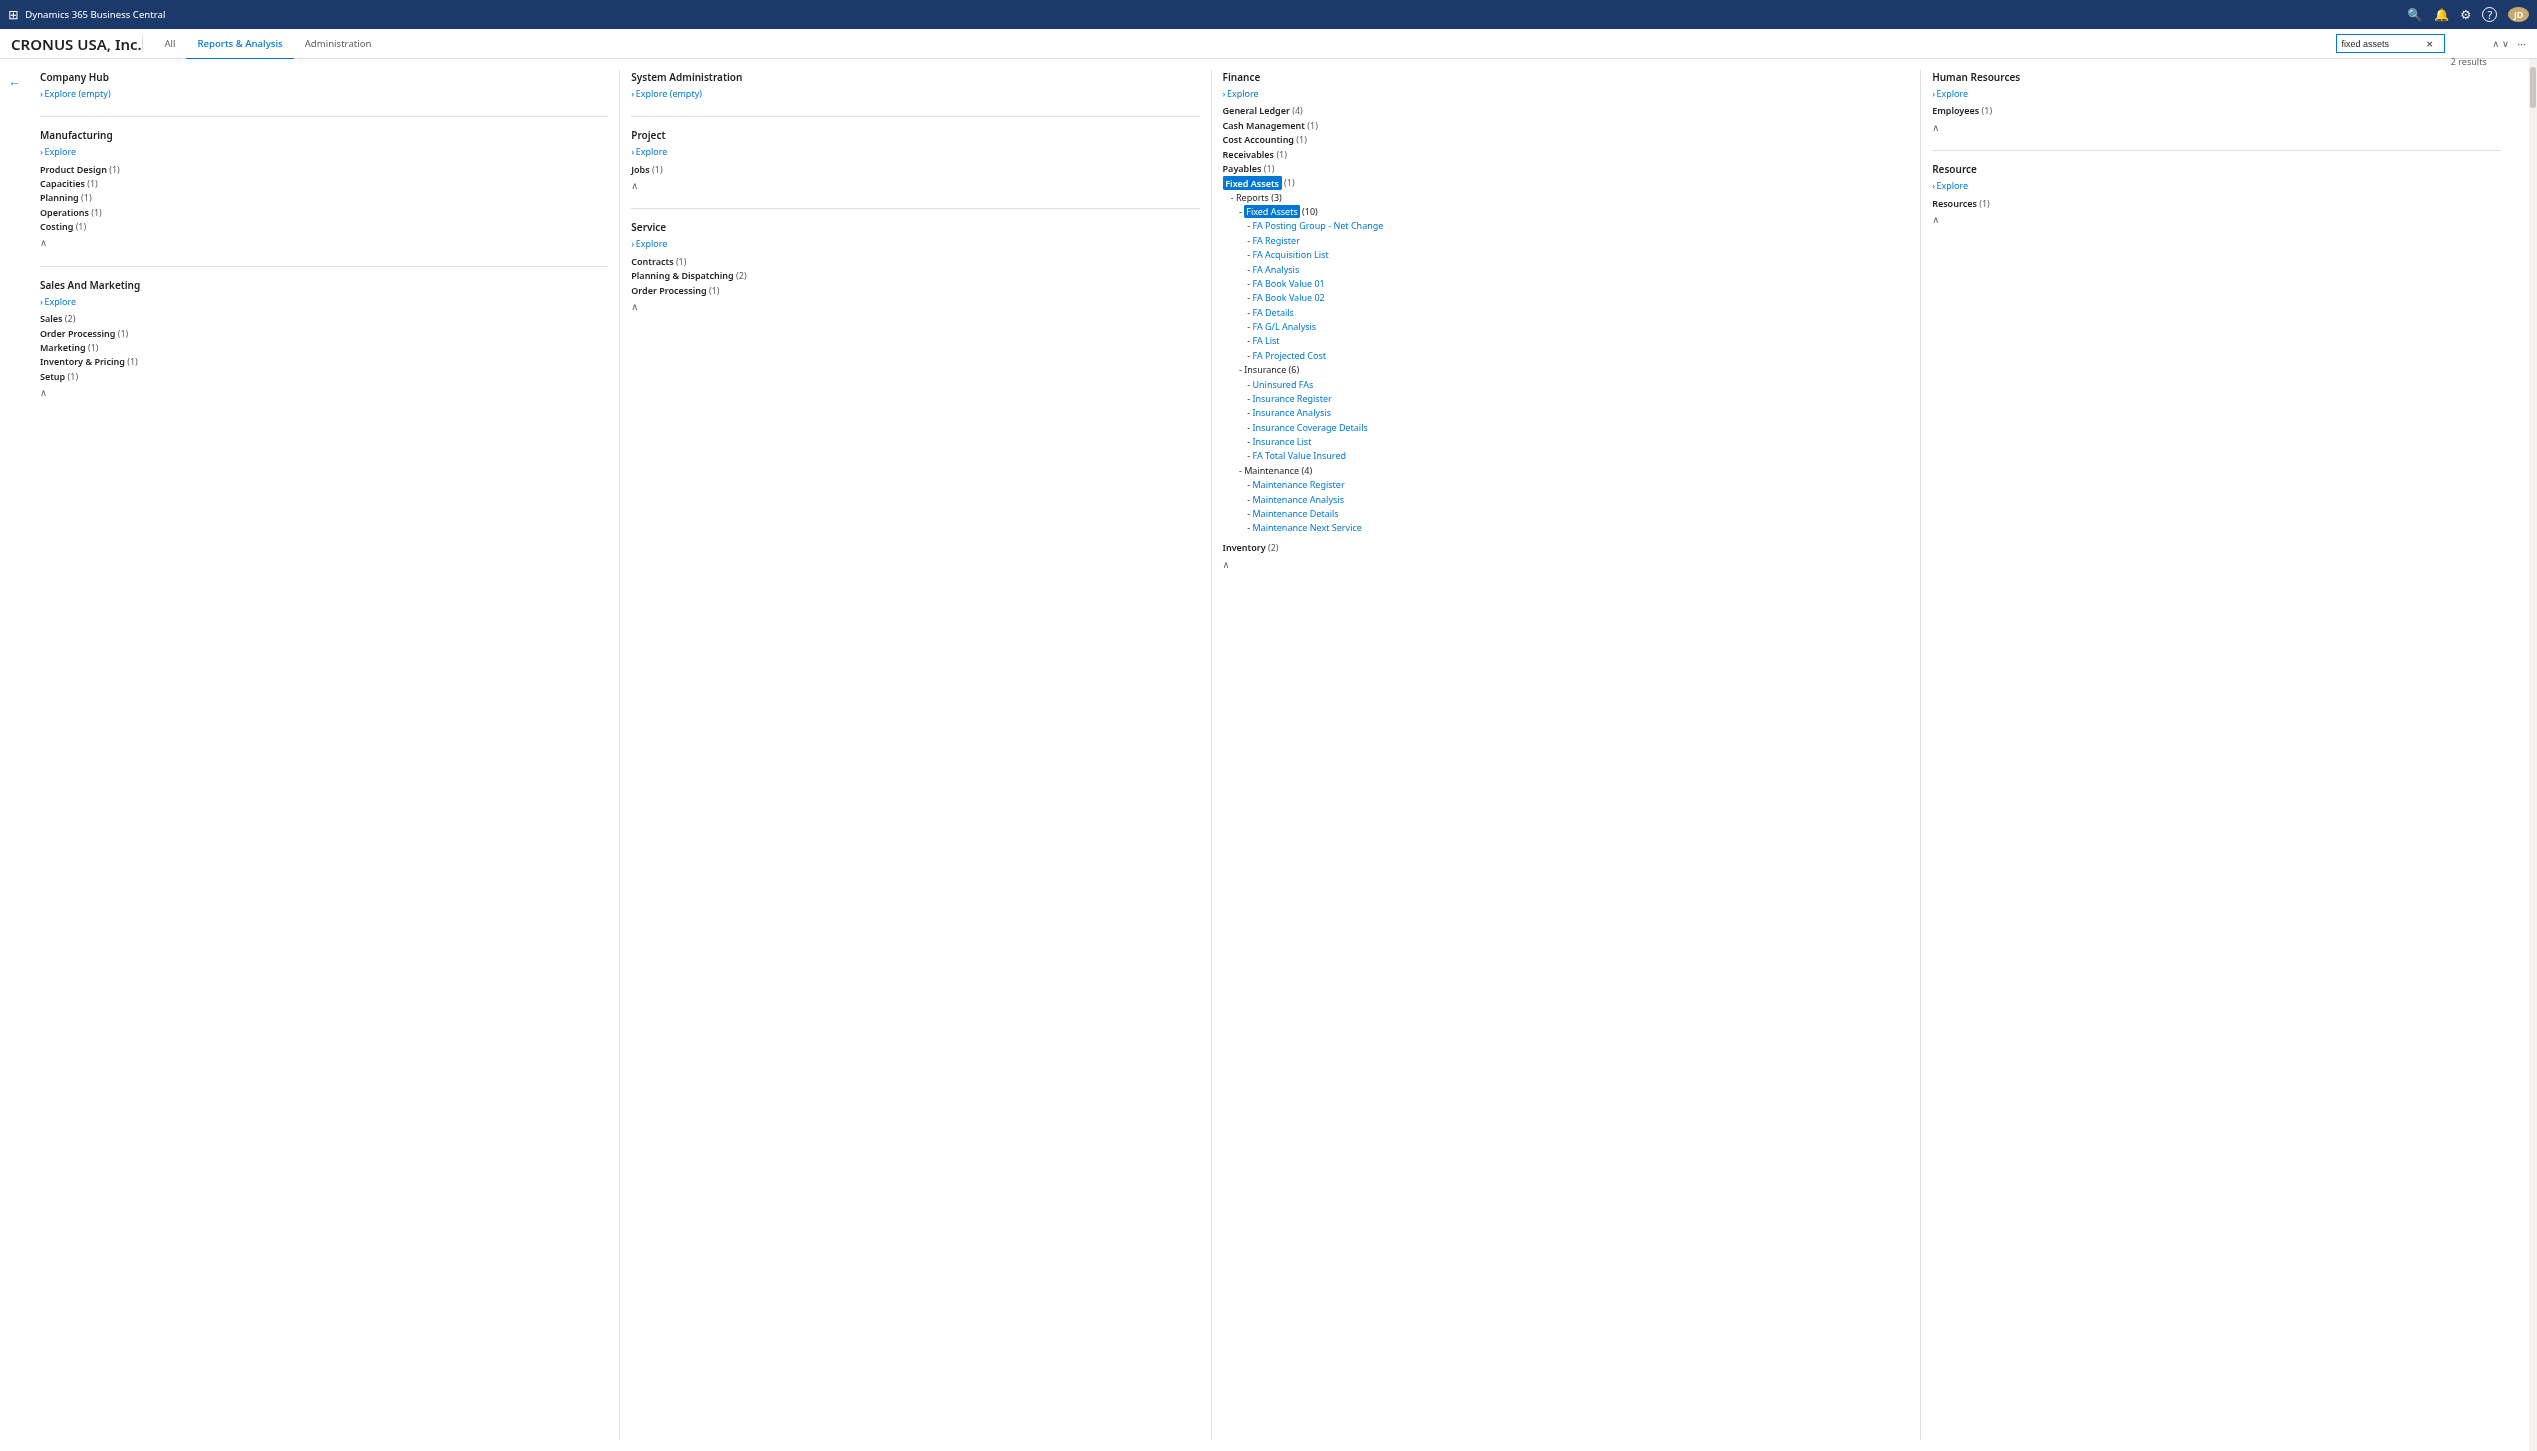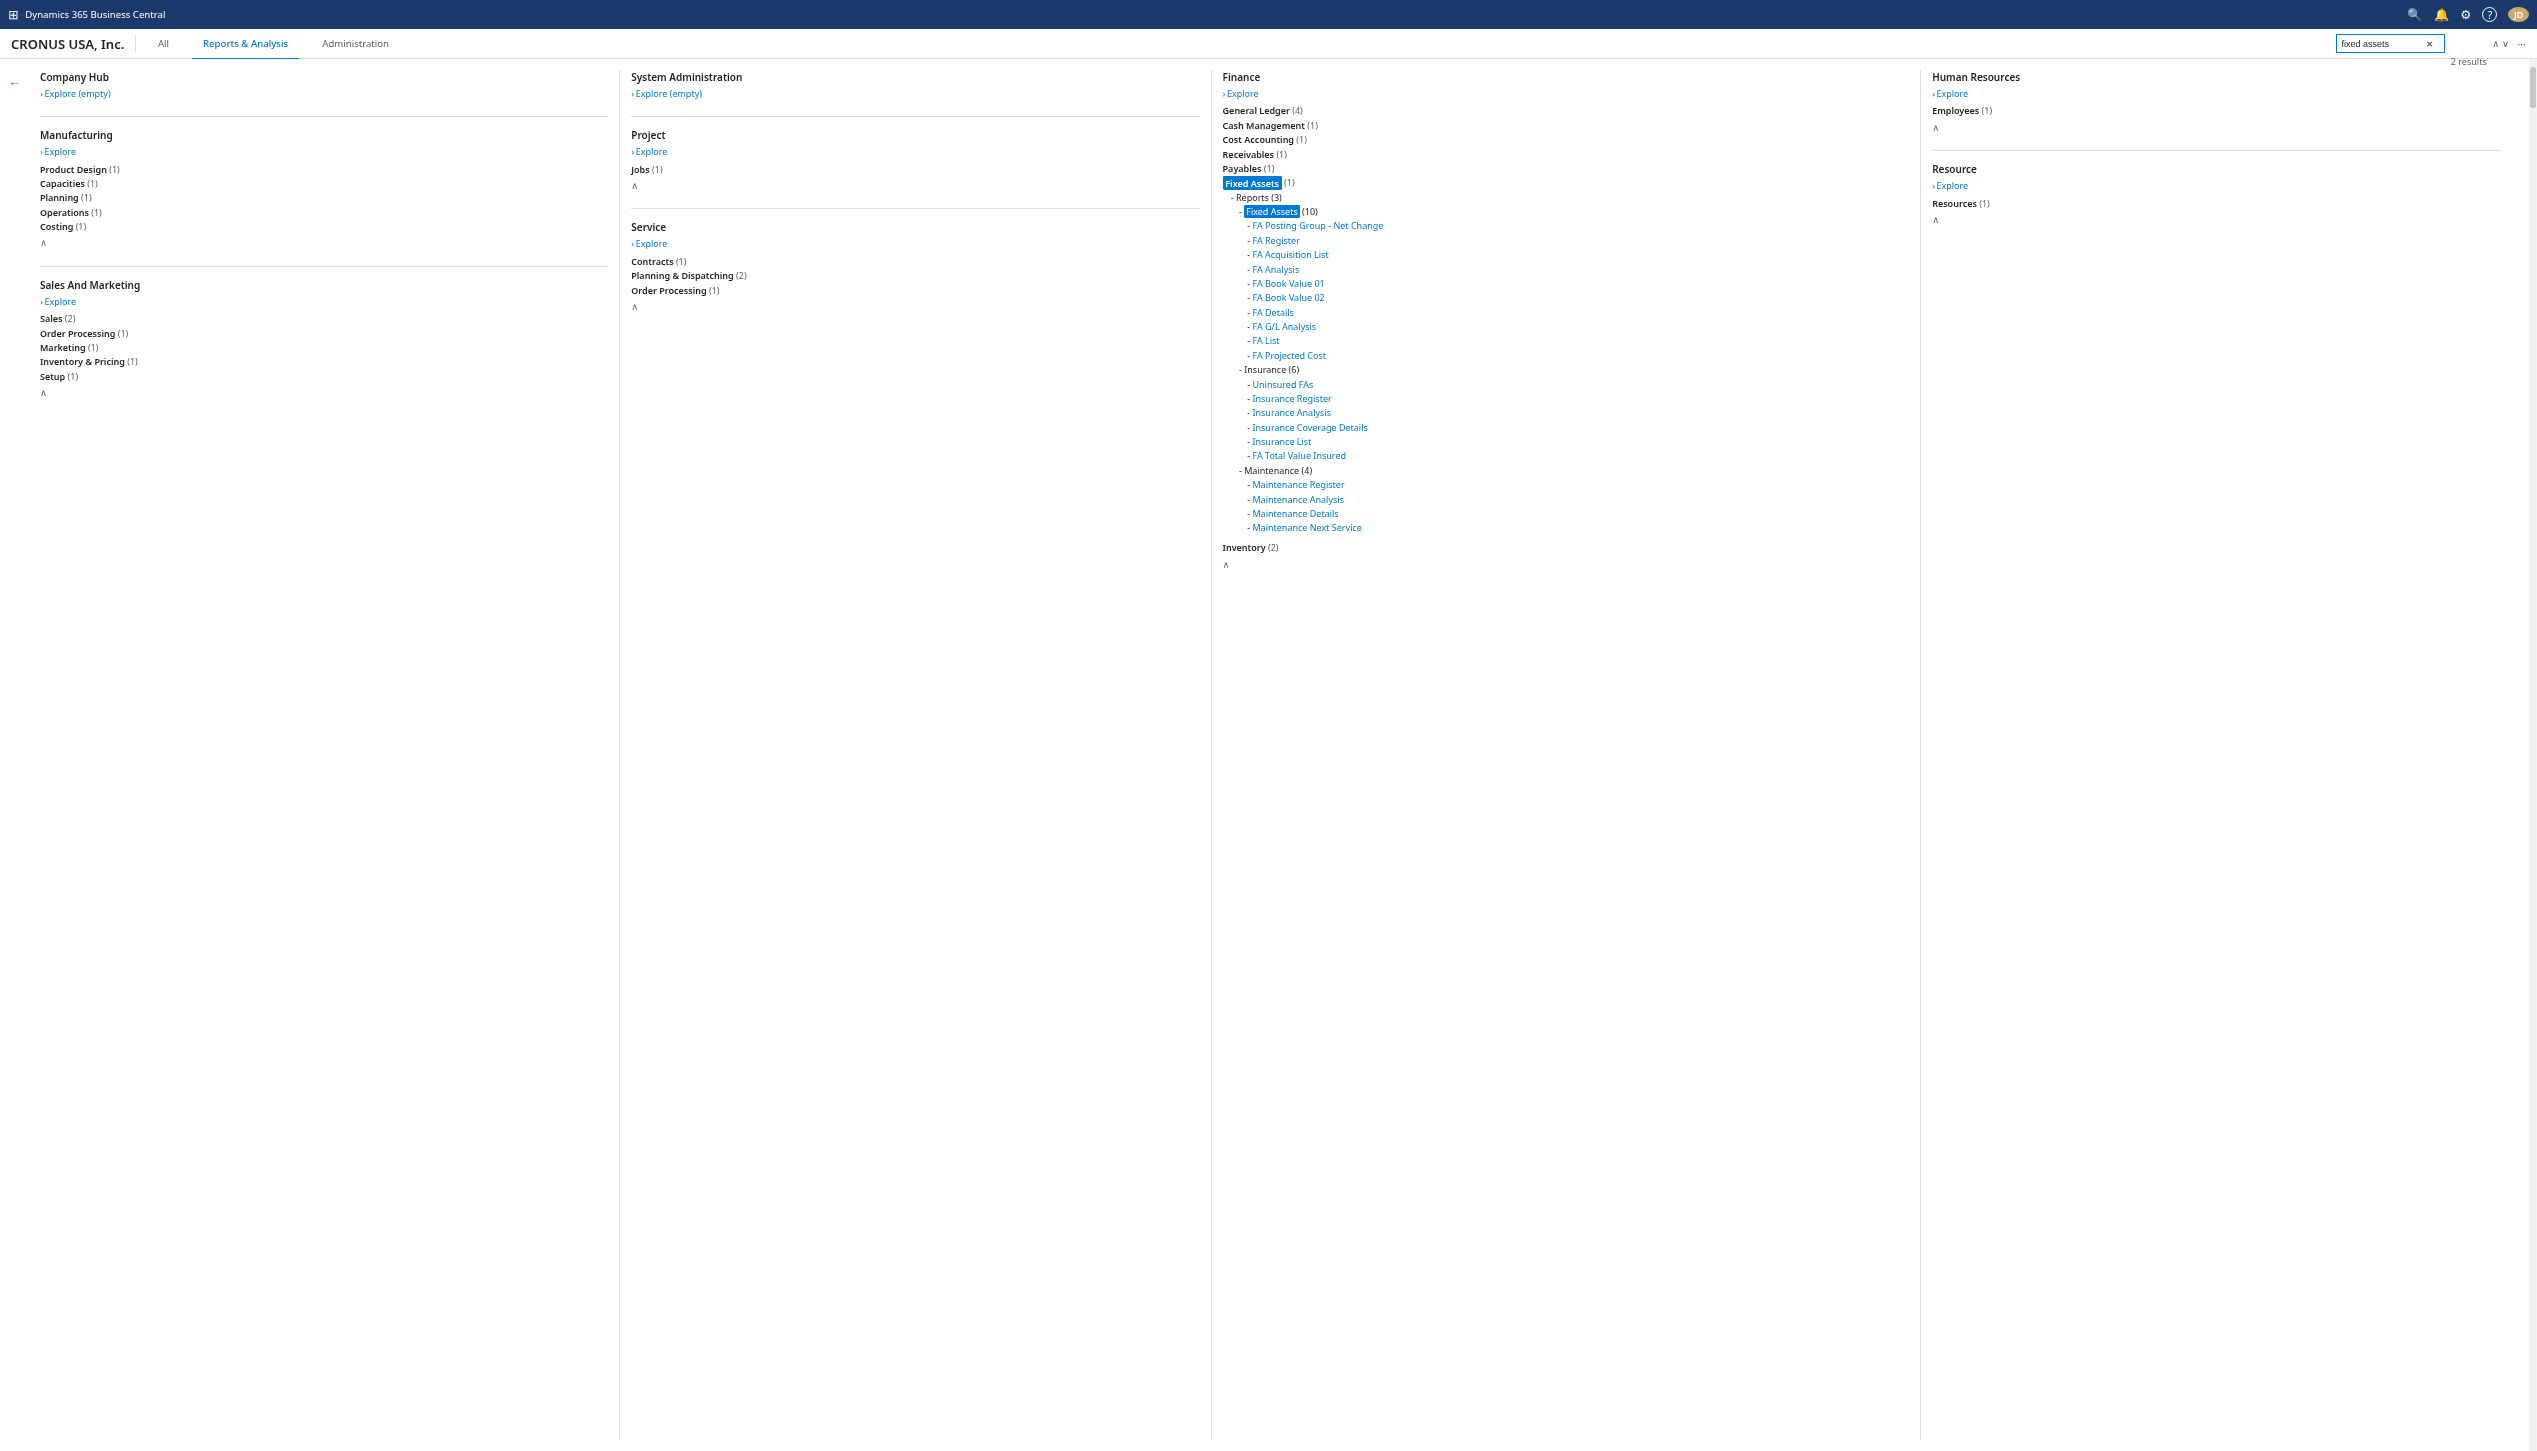--- a/index.html
+++ b/index.html
@@ -60,34 +60,33 @@
       background: white;
       height: 30px;
       display: flex;
       align-items: center;
       padding: 0 11px;
       border-bottom: 0.7px solid #e1dfdd;
       gap: 0;
     }
     .subnav-company {
       font-weight: 600;
-      font-size: 13px;
-      color: #201f1e;
-      margin-right: 11px;
+      font-size: 15px;
+      color: #201f1e;
     }
     .subnav-divider {
       width: 0.7px;
       height: 16.4px;
       background: #e1dfdd;
       margin-right: 11px;
     }
     .subnav-tabs {
       display: flex;
       align-items: center;
-      gap: 12px;
+      gap: 0;
       flex: 1;
     }
     .subnav-tab {
       padding: 0 11px;
       height: 30px;
       display: flex;
       align-items: center;
       font-size: 9.6px;
       color: #605e5c;
       cursor: pointer;

